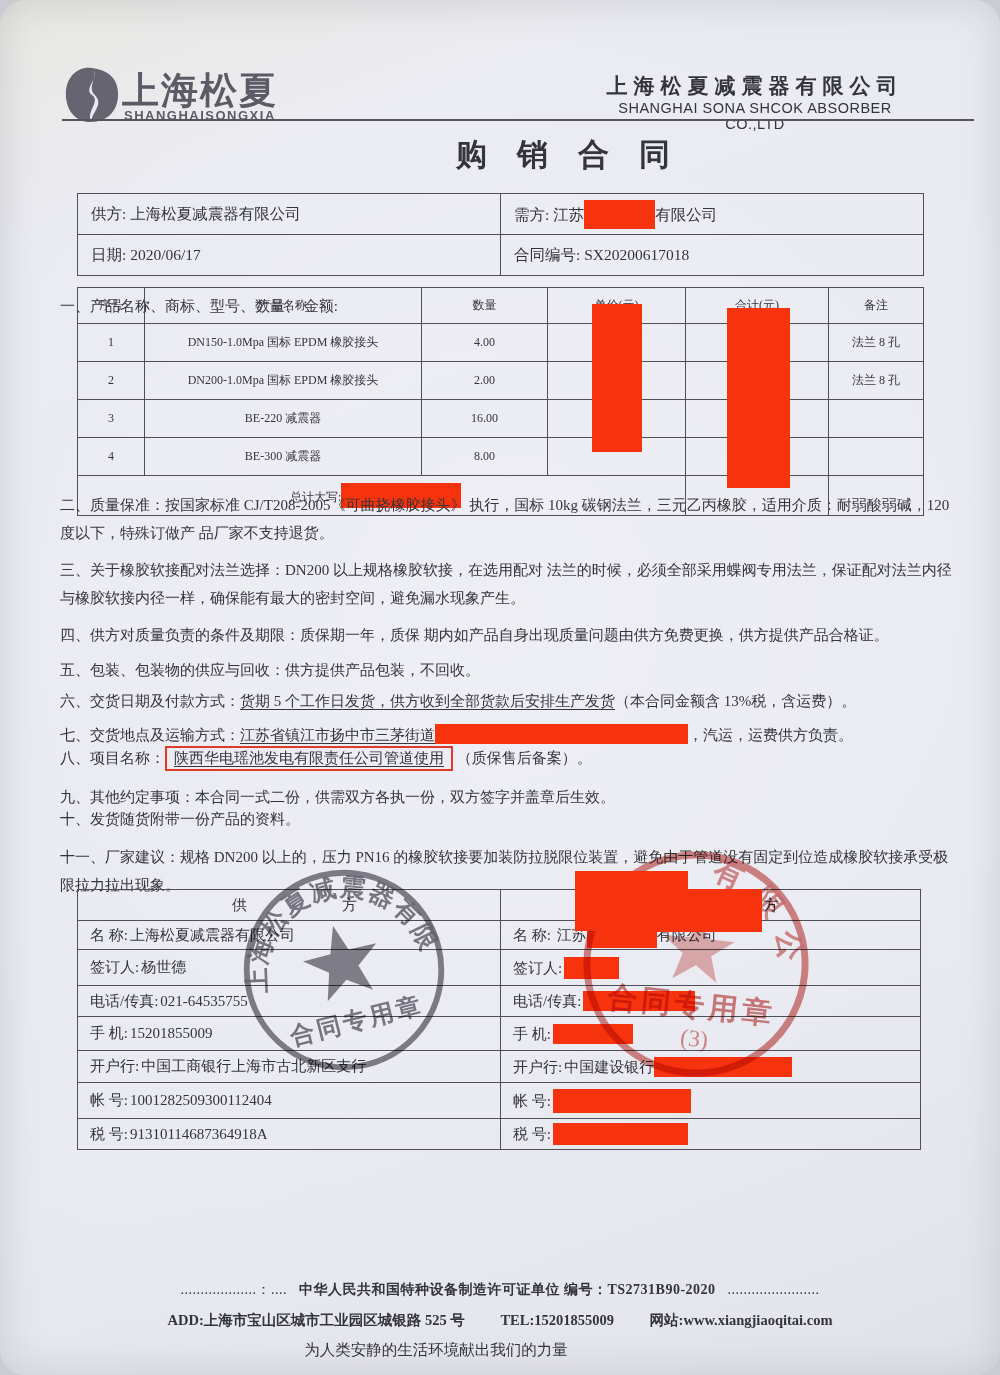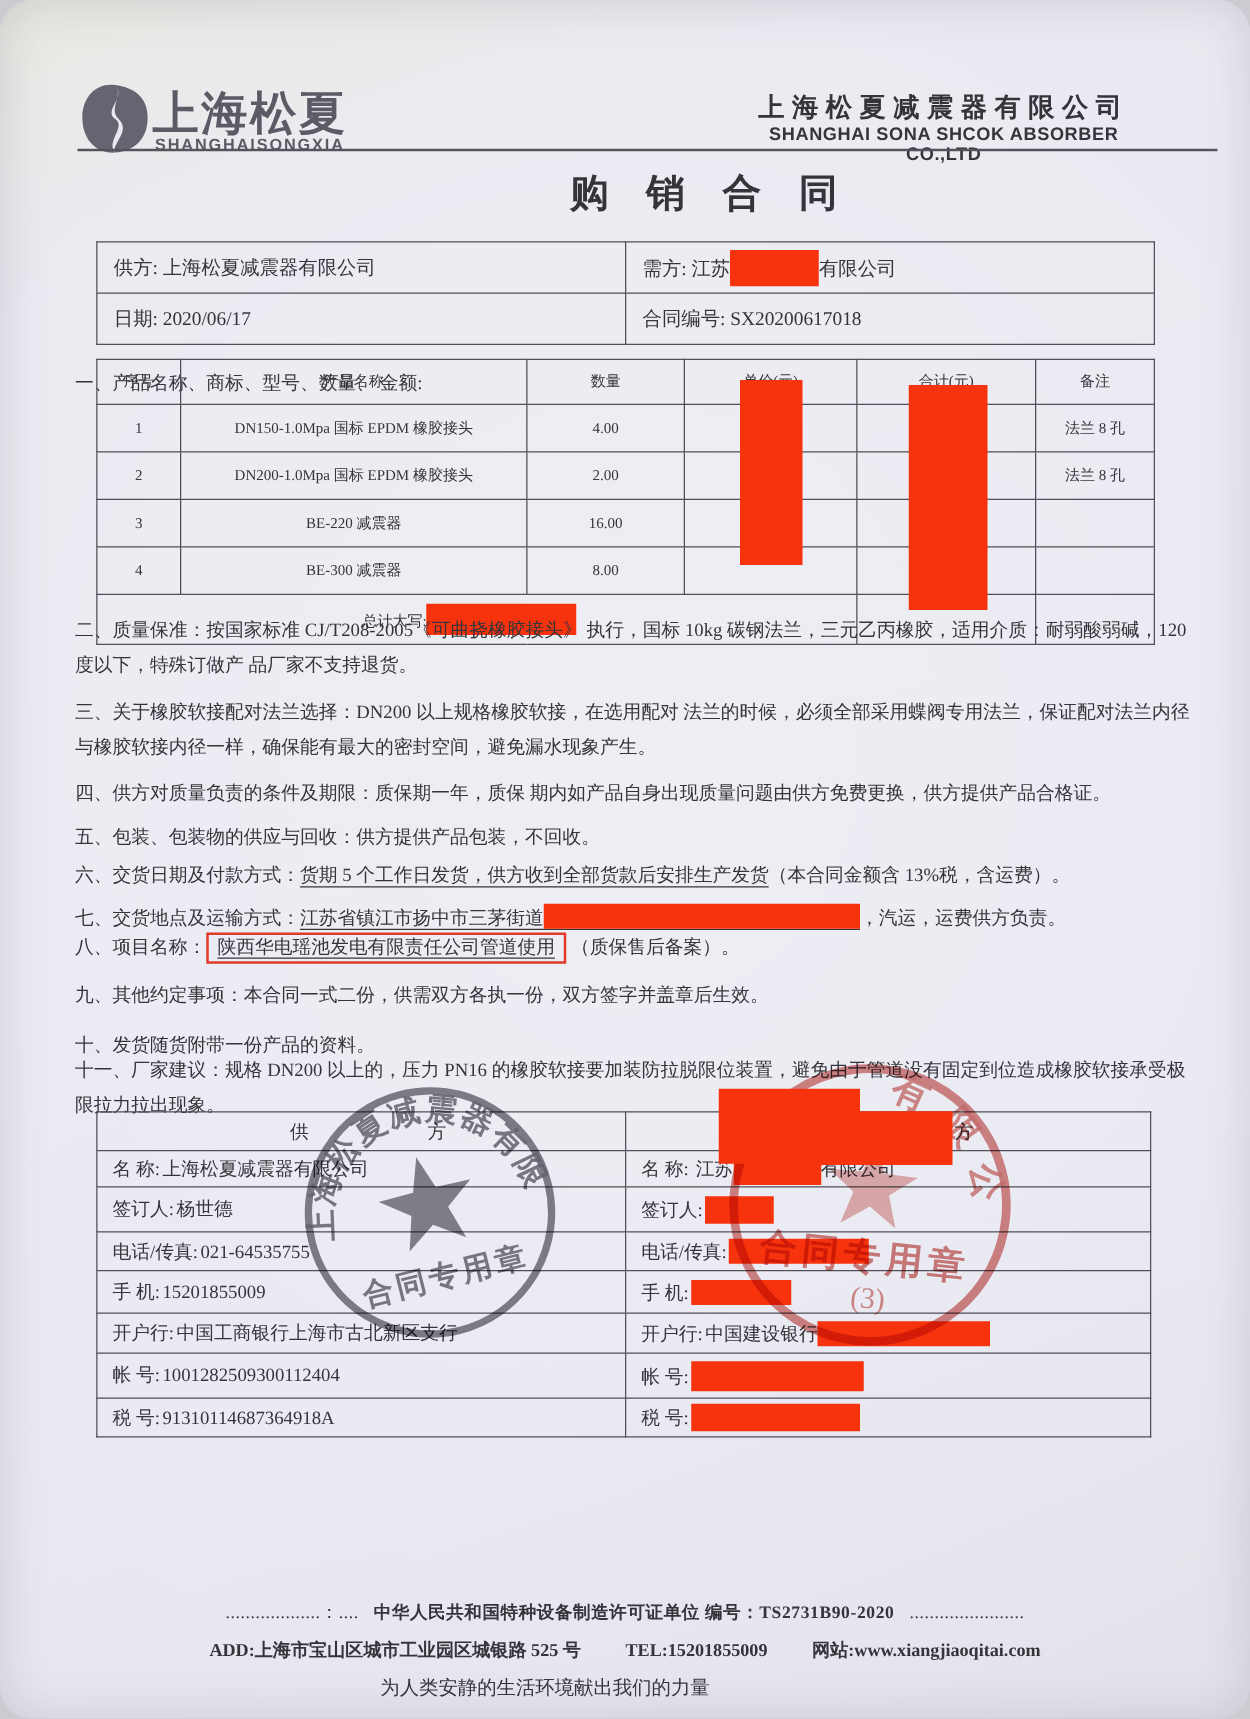--- a/index.html
+++ b/index.html
@@ -19,21 +19,21 @@
   }
   .abs{position:absolute;}
   
   .logo-mark{left:64px;top:66px;width:56px;height:58px;}
   .logo-cn{left:122px;top:66px;font-family:"Liberation Sans","DejaVu Sans",sans-serif;
     font-weight:bold;font-size:37px;letter-spacing:2px;color:#5d5a66;}
   .logo-en{left:124px;top:108px;font-family:"Liberation Sans","DejaVu Sans",sans-serif;
     font-weight:bold;font-size:13px;letter-spacing:1.5px;color:#5d5a66;}
   .co-cn{left:590px;top:72px;width:330px;text-align:center;font-weight:bold;
     font-size:21px;letter-spacing:6px;}
-  .co-en{left:590px;top:100px;width:330px;text-align:center;font-weight:bold;
+  .co-en{left:590px;top:100px;width:330px;text-align:center;font-weight:normal;
     font-family:"Liberation Sans","DejaVu Sans",sans-serif;font-size:14.5px;letter-spacing:.5px;}
   .rule{left:62px;top:119px;width:912px;height:2px;background:#56535d;}
   .title{left:300px;top:134px;width:400px;text-align:right;font-size:31px;font-weight:bold;
     letter-spacing:30px;text-indent:30px;margin:0;}
   
   table{border-collapse:collapse;table-layout:fixed;}
   .info-table{left:77px;top:193px;width:846px;}
   .info-table td{border:1.6px solid var(--border);height:38px;padding-left:13px;
     font-size:15.5px;vertical-align:middle;}
   .prod-table{left:77px;top:287px;width:846px;}
@@ -165,21 +165,21 @@
   <div class="overlay red" style="left:727px;top:308px;width:63px;height:180px;"></div>
 
   <p class="term" style="top:492px">二、质量保准：按国家标准 CJ/T208-2005《可曲挠橡胶接头》 执行，国标 10kg 碳钢法兰，三元乙丙橡胶，适用介质：耐弱酸弱碱，120 度以下，特殊订做产 品厂家不支持退货。</p>
   <p class="term" style="top:557px">三、关于橡胶软接配对法兰选择：DN200 以上规格橡胶软接，在选用配对 法兰的时候，必须全部采用蝶阀专用法兰，保证配对法兰内径与橡胶软接内径一样，确保能有最大的密封空间，避免漏水现象产生。</p>
   <p class="term" style="top:622px">四、供方对质量负责的条件及期限：质保期一年，质保 期内如产品自身出现质量问题由供方免费更换，供方提供产品合格证。</p>
   <p class="term" style="top:657px">五、包装、包装物的供应与回收：供方提供产品包装，不回收。</p>
   <p class="term" style="top:688px"><span>六、交货日期及付款方式：</span><span class="uline">货期 5 个工作日发货，供方收到全部货款后安排生产发货</span><span>（本合同金额含 13%税，含运费）。</span></p>
   <p class="term" style="top:722px"><span>七、交货地点及运输方式：</span><span class="uline"><span>江苏省镇江市扬中市三茅街道</span><span class="red-inline" style="width:253px;height:20px;vertical-align:-4px;"></span></span><span>，汽运，运费供方负责。</span></p>
   <p class="term" style="top:784px">九、其他约定事项：本合同一式二份，供需双方各执一份，双方签字并盖章后生效。</p>
   <p class="term" style="top:745px"><span>八、项目名称：</span><span class="redbox"><span class="uline">陕西华电瑶池发电有限责任公司管道使用</span></span><span> </span><span>（质保售后备案）。</span></p>
-  <p class="term" style="top:824px">十、发货随货附带一份产品的资料。</p>
+  <p class="term" style="top:806px">十、发货随货附带一份产品的资料。</p>
   <p class="term" style="top:844px">十一、厂家建议：规格 DN200 以上的，压力 PN16 的橡胶软接要加装防拉脱限位装置，避免由于管道没有固定到位造成橡胶软接承受极限拉力拉出现象。</p>
 
   <table class="abs sig-table">
     <colgroup>
         <col style="width:423px">
         <col style="width:420px">
       </colgroup>
     <tbody>
         <tr style="height:31px">
       <td class="sig-head">供方</td>

